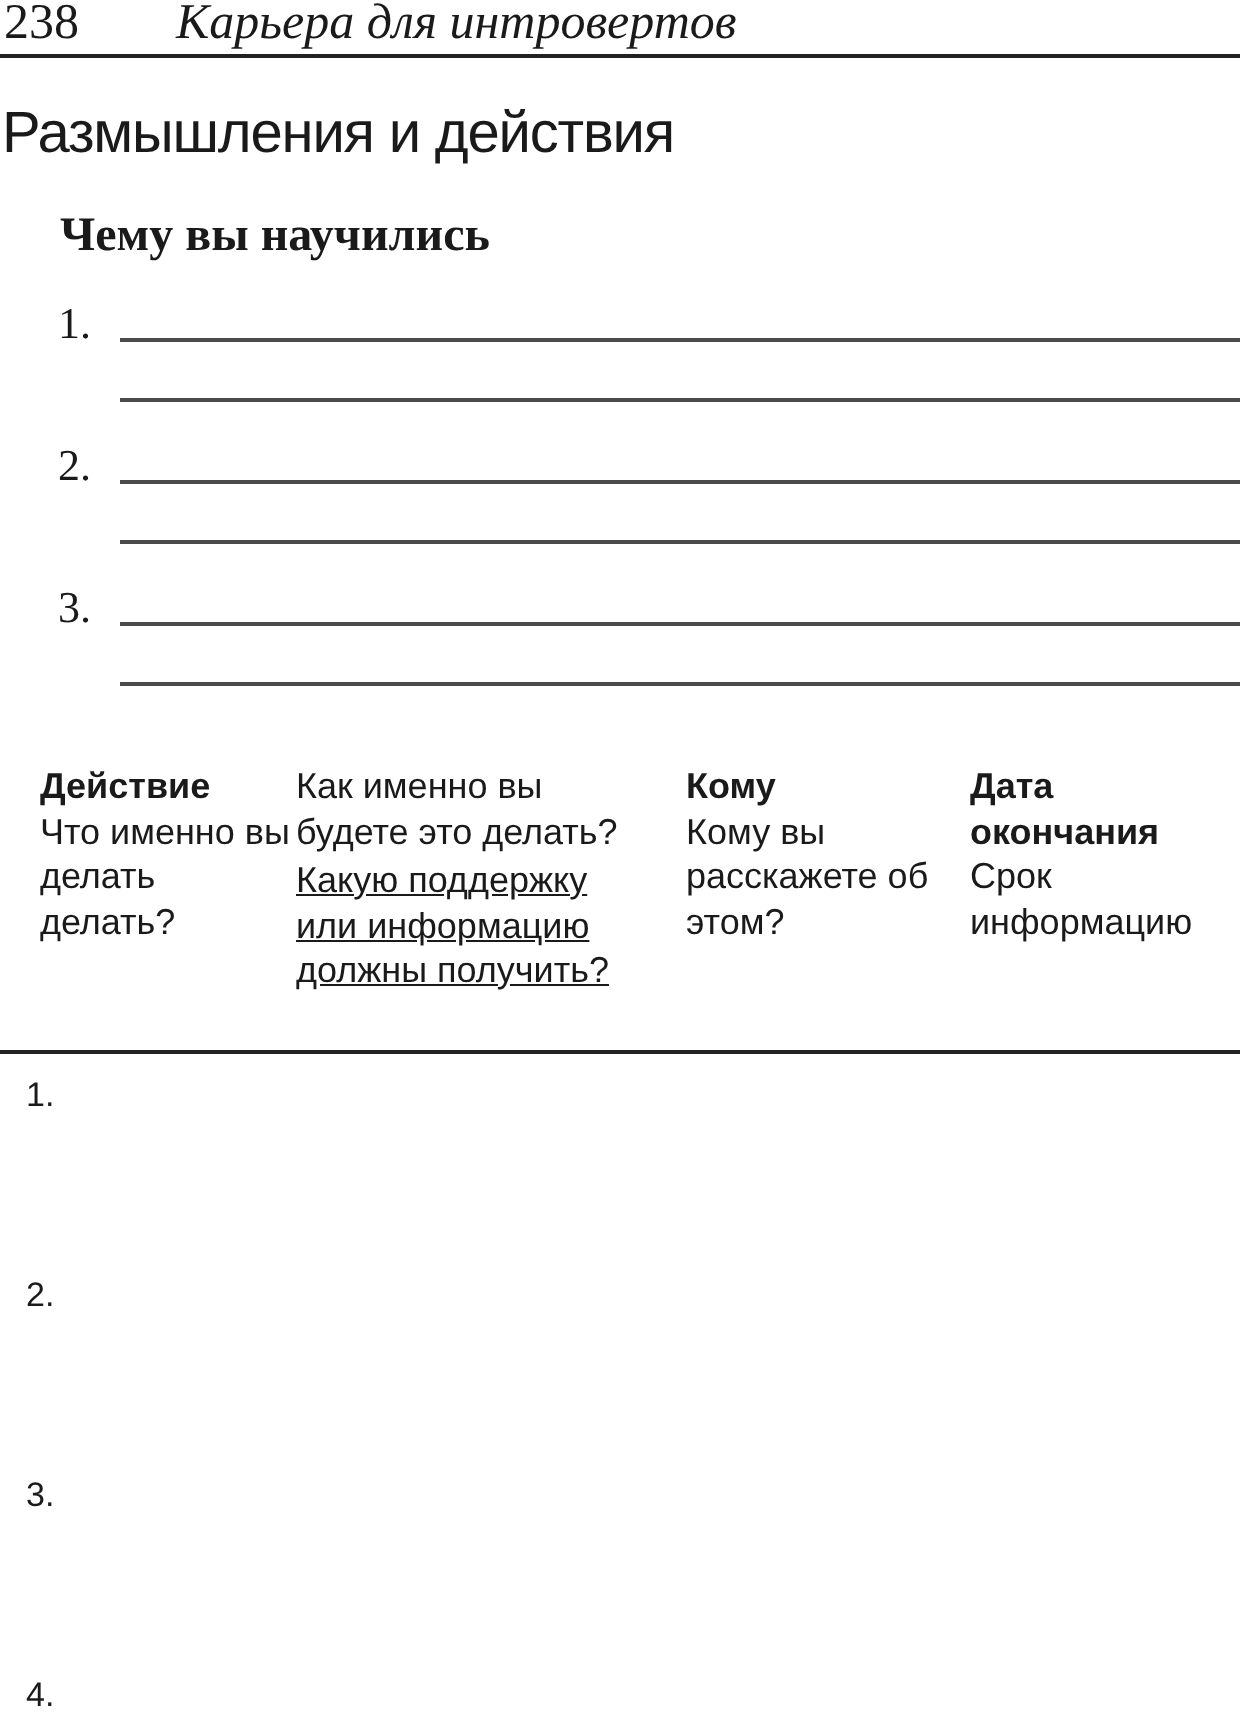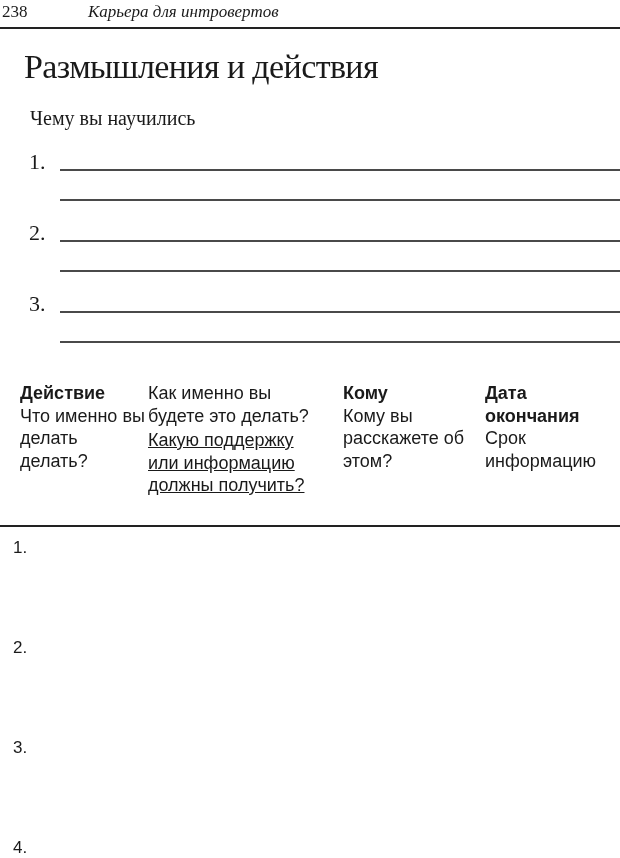--- a/index.html
+++ b/index.html
@@ -15,54 +15,53 @@
       color: #1a1a1a;
     }
     .running-head {
       position: absolute;
       left: 0;
       top: 0;
       width: 620px;
       height: 27px;
       border-bottom: 2px solid #222;
       font-family: "Liberation Serif", "DejaVu Serif", serif;
-      font-size: 17px;
+      font-size: 25px;
       line-height: 24px;
     }
     .running-head .page-num {
       position: absolute;
       left: 2px;
       top: 0;
     }
     .running-head .book-title {
       position: absolute;
       left: 88px;
       top: 0;
       font-style: italic;
     }
     .section-title {
       position: absolute;
       left: 1px;
       top: 49px;
-      font-family: Liberation Serif, serif;
-      font-size: 34px;
+      font-family: Liberation Sans, sans-serif;
+      font-size: 29px;
       line-height: 36px;
       letter-spacing: -0.6px;
       font-weight: normal;
       margin: 0;
-      padding-left: 23px;
     }
     .learned-heading {
       position: absolute;
       left: 30px;
       top: 104px;
       font-family: "Liberation Serif", "DejaVu Serif", serif;
-      font-size: 20px;
+      font-size: 24px;
       line-height: 28px;
-      font-weight: normal;
+      font-weight: bold;
       margin: 0;
     }
     .learn-item {
       position: absolute;
       left: 0;
       width: 620px;
       height: 70px;
     }
     .learn-num {
       position: absolute;

